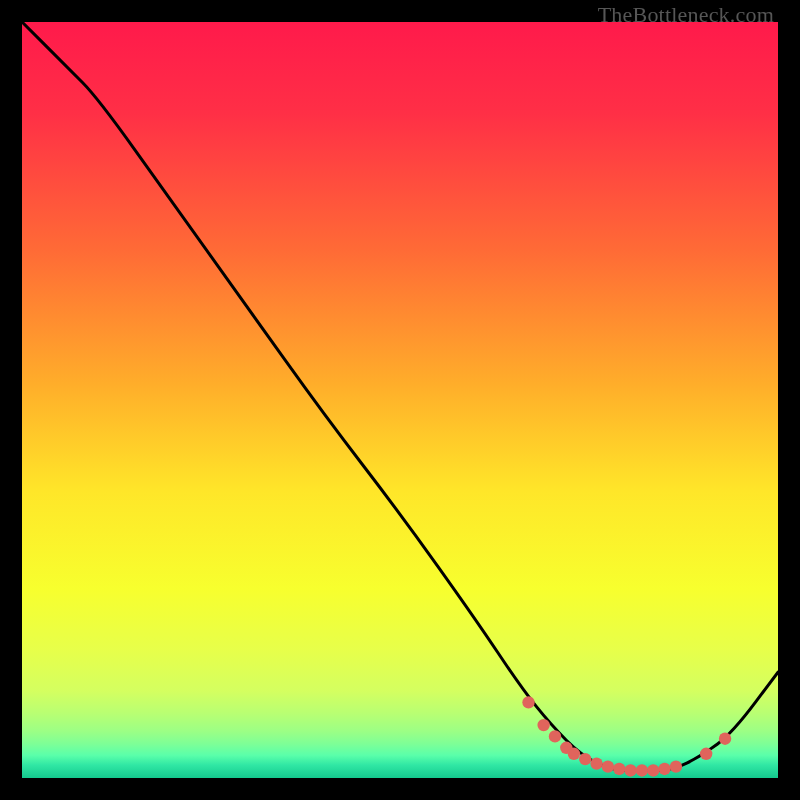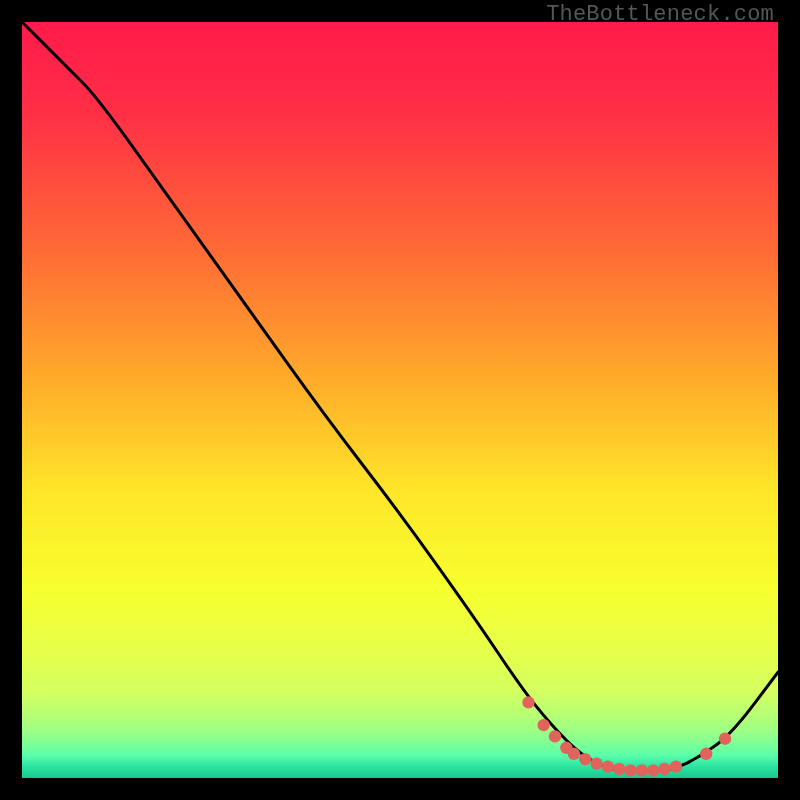--- a/index.html
+++ b/index.html
@@ -15,21 +15,21 @@
     left: 22px;
     top: 22px;
     width: 756px;
     height: 756px;
     background: #000;
   }
   .watermark {
     position: absolute;
     top: 2px;
     right: 26px;
-    font-family: Liberation Mono, monospace;
+    font-family: Liberation Serif, serif;
     font-size: 22px;
     font-weight: 500;
     color: #565656;
     letter-spacing: 0.2px;
   }
   svg {
     display: block;
   }
 </style>
 </head>

